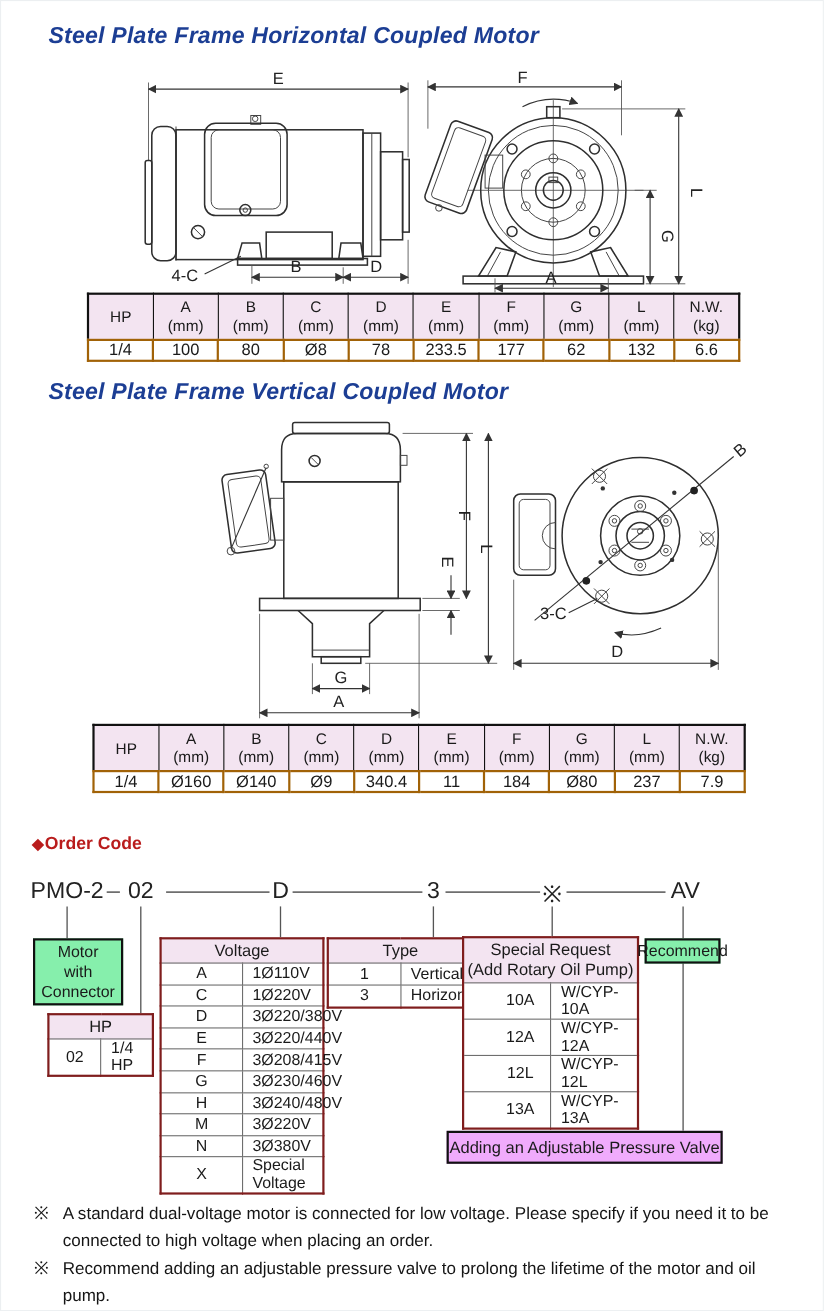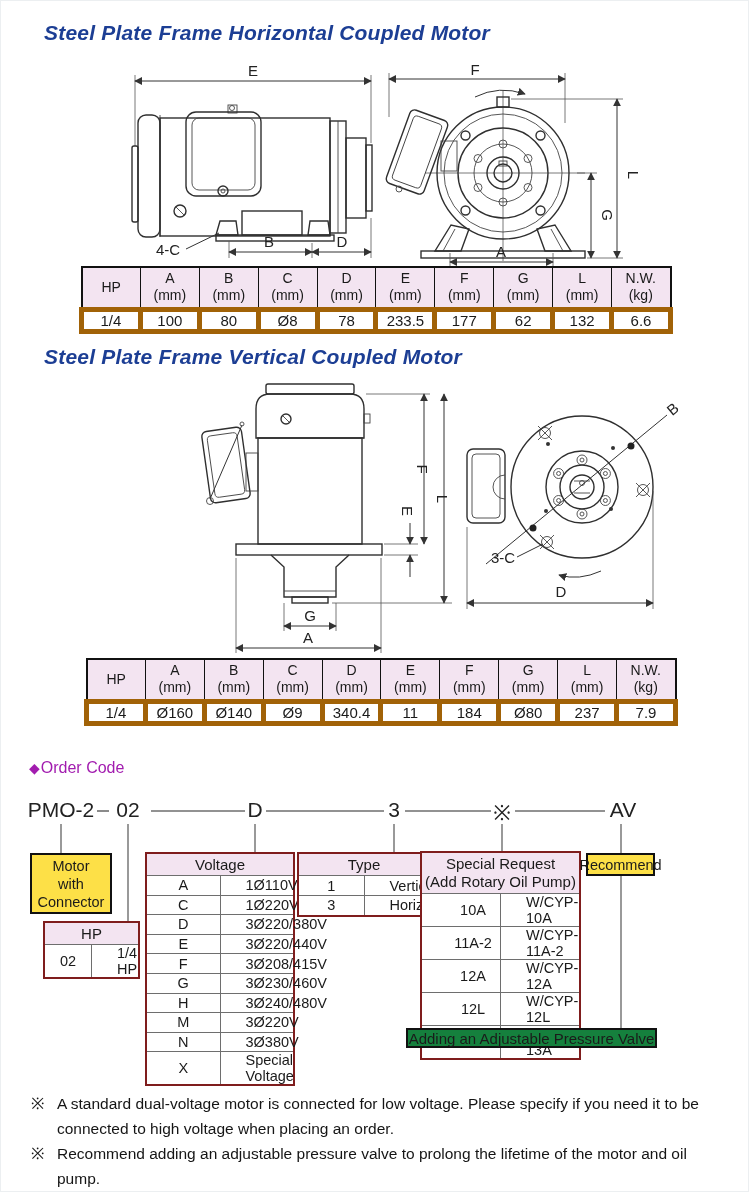--- a/index.html
+++ b/index.html
@@ -28,53 +28,53 @@
   .dim-table-wrap { position:absolute; width:594px; }
   table.dimtable {
     width:100%; border-collapse:collapse; table-layout:fixed;
     border:2px solid #111; background:#fff;
   }
   table.dimtable th {
     border:1px solid #111; background:#f3e4f1; font-weight:normal;
     height:42px; font-size:14px; line-height:17px; text-align:center; vertical-align:middle;
   }
   table.dimtable td {
-    border:5px solid #a16207; height:14px; font-size:15px; text-align:center; vertical-align:middle;
+    border:2px solid #a16207; height:14px; font-size:15px; text-align:center; vertical-align:middle;
   }
   
-  .oc-heading { position:absolute; left:28px; top:758px; color:#a21caf; font-weight:normal; font-size:16px; }
+  .oc-heading { position:absolute; left:28px; top:758px; color:#b91c1c; font-weight:bold; font-size:16px; }
   .oc-heading .dmd { font-size:14px; margin-right:1px; }
   .code-part {
     position:absolute; top:797px; transform:translateX(-50%);
     font-size:21px; color:#222; white-space:nowrap;text-align:right;
   }
   .oc-box {
     position:absolute; border:2px solid #111; text-align:center;
     display:flex; flex-direction:column; justify-content:center; align-items:center;
   }
-  .pinkbg { background:#fde047; }
+  .pinkbg { background:#86efac; }
   .motor-box { left:29px; top:852px; width:82px; height:61px; font-size:14.5px; line-height:18px; }
   .optional-box { left:585px; top:852px; width:69px; height:23px; font-size:14.5px; }
-  .valve-box { left:405px; top:1027px; width:251px; height:20px; font-size:15px; background:#15803d;align-items:center; }
+  .valve-box { left:405px; top:1027px; width:251px; height:30px; font-size:15px; background:#f0abfc;align-items:center; }
   .kv-wrap { position:absolute; }
   .hp-wrap { left:42px; top:920px; width:97px; }
   .voltage-wrap { left:144px; top:851px; width:150px; }
   .type-wrap { left:296px; top:851px; width:134px;border-radius:13px; }
   .special-wrap { left:419px; top:850px; width:161px;border-radius:20px; }
   table.kvtable {
     width:100%; border-collapse:collapse; table-layout:fixed;
     border:2px solid #7f1d1d; background:#fff;
   }
   table.kvtable th {
     border:1px solid #6e6e6e; border-top:none; background:#f3e4f1;
     font-weight:normal; font-size:15px; text-align:center; padding:2px 0;
   }
   table.kvtable td { border:1px solid #6e6e6e; font-size:14.5px; vertical-align:middle; }
   table.kvtable td.k { text-align:center; }
-  table.kvtable td.v { text-align:left; padding-left:25px; }
+  table.kvtable td.v { text-align:left; padding-left:9px; }
   .hp-wrap td { height:21px; }  .hp-wrap td.k { width:32px; }
   .hp-wrap th { padding:1px 0; font-size:14.5px; }
   .voltage-wrap td { height:19.6px; } .voltage-wrap td.k { width:34px; }
   .type-wrap td { height:20px; } .type-wrap td.k { width:33px; }
   .special-wrap td { height:20.2px; } .special-wrap td.k { width:54px;padding-left:24px; }
   .special-wrap th { font-size:14.5px; line-height:18px; padding:2px 0; }
   
   .note { position:absolute; left:30px; width:676px; font-size:15.5px; line-height:25px; color:#151515; }
   .note .mk { position:absolute; left:0; top:0; font-size:16px; }
   .note .tx { display:block; padding-left:26px; }
@@ -569,24 +569,20 @@
             <th colspan="2">
               <div>Special Request</div>
               <div>(Add Rotary Oil Pump)</div>
             </th>
           </tr>
           <tr>
             <td class="k">10A</td>
             <td class="v">W/CYP-10A</td>
           </tr>
           <tr>
-            <td class="k">11A-2</td>
-            <td class="v">W/CYP-11A-2</td>
-          </tr>
-          <tr>
             <td class="k">12A</td>
             <td class="v">W/CYP-12A</td>
           </tr>
           <tr>
             <td class="k">12L</td>
             <td class="v">W/CYP-12L</td>
           </tr>
           <tr>
             <td class="k">13A</td>
             <td class="v">W/CYP-13A</td>

